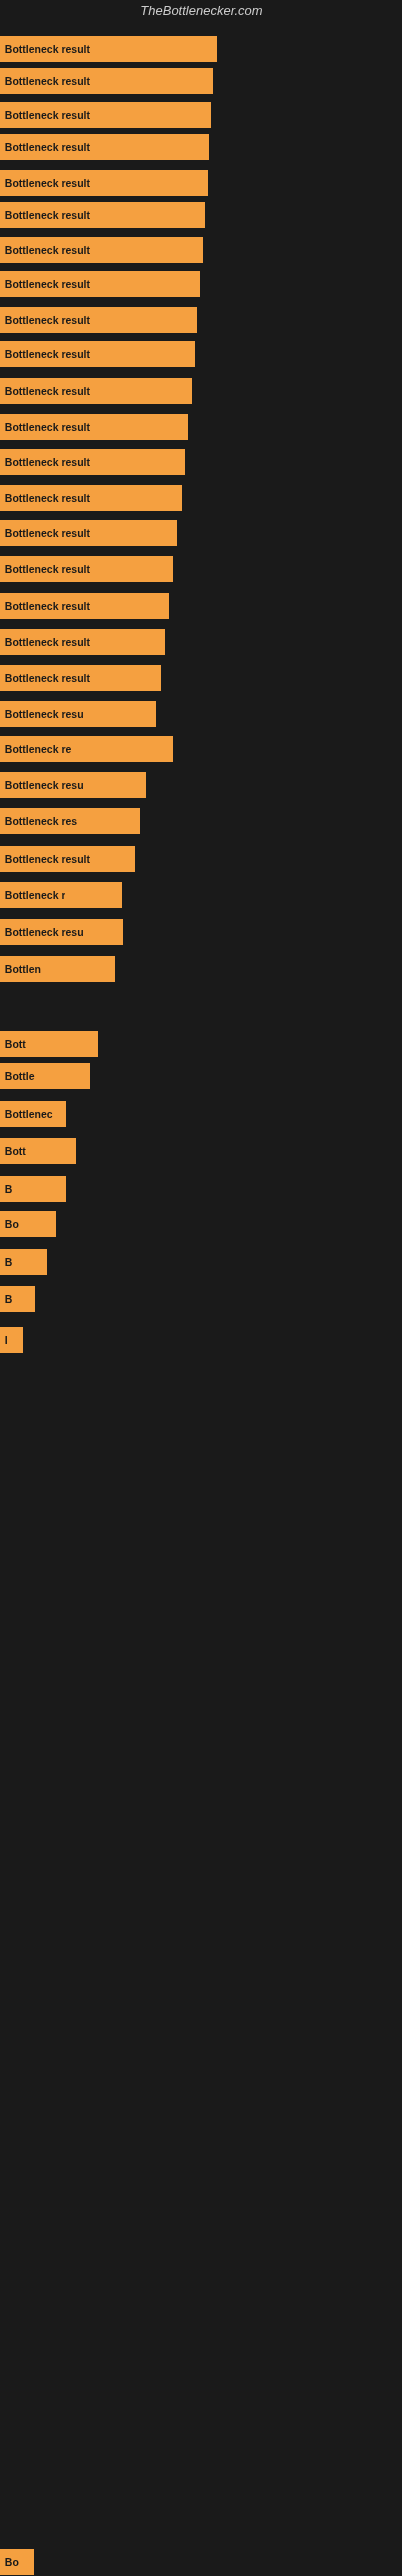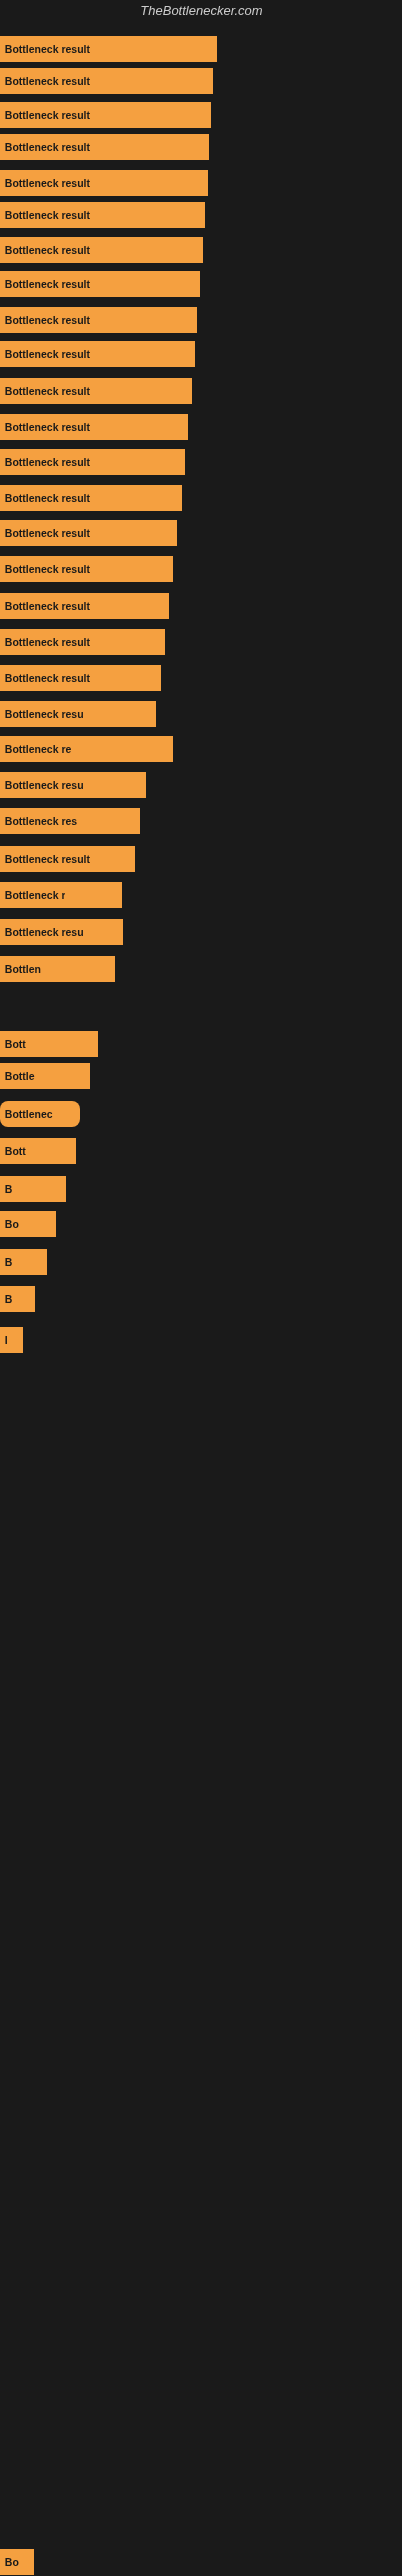--- a/index.html
+++ b/index.html
@@ -184,21 +184,21 @@
       <div class="bar" style="width: 98px; height: 26px;">
         <span class="bar-label">Bott</span>
       </div>
     </div>
     <div style="position: absolute; top: 1042px; left: 0px; width: 372px;">
       <div class="bar" style="width: 90px; height: 26px;">
         <span class="bar-label">Bottle</span>
       </div>
     </div>
     <div style="position: absolute; top: 1080px; left: 0px; width: 403px;">
-      <div class="bar" style="width: 80px; height: 26px; border-radius: 8px;">
+      <div class="bar" style="width: 66px; height: 26px;">
         <span class="bar-label">Bottlenec</span>
       </div>
     </div>
     <div style="position: absolute; top: 1117px; left: 0px; width: 403px;">
       <div class="bar" style="width: 76px; height: 26px;">
         <span class="bar-label">Bott</span>
       </div>
     </div>
     <div style="position: absolute; top: 1155px; left: 0px; width: 403px;">
       <div class="bar" style="width: 66px; height: 26px;">

